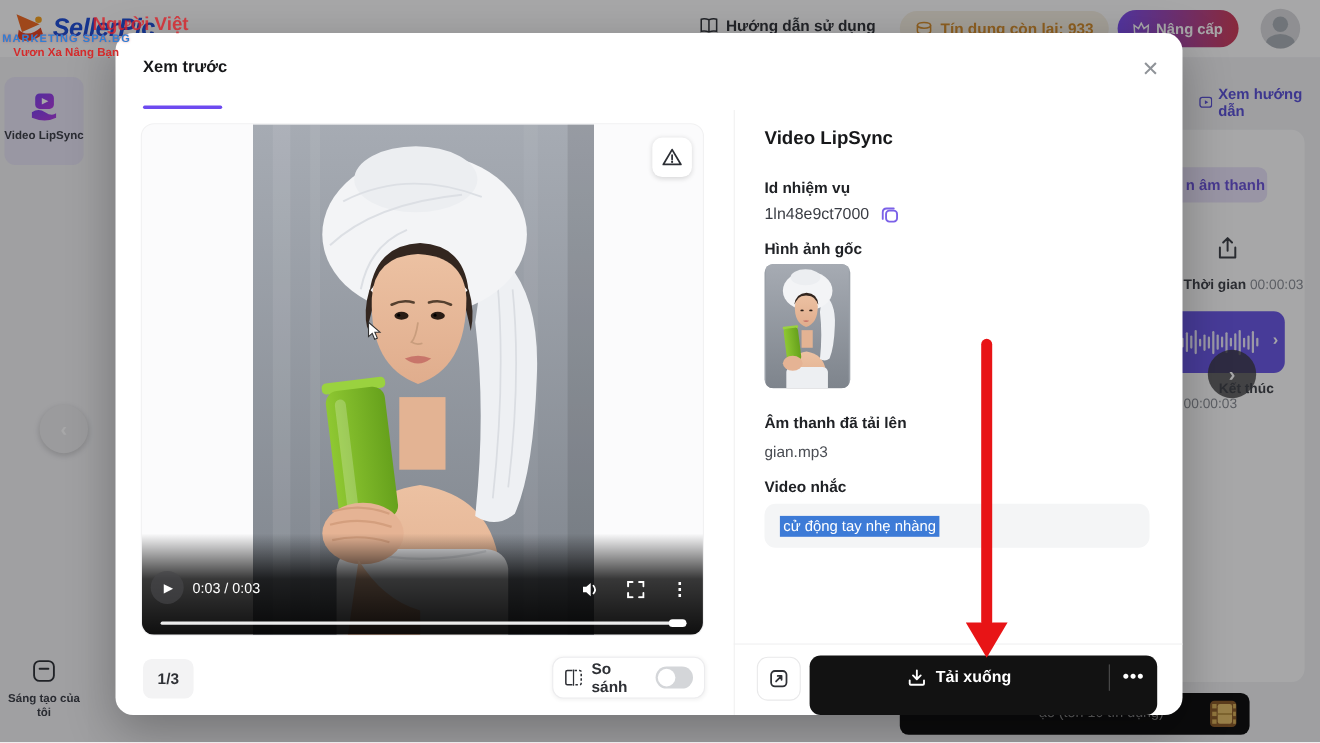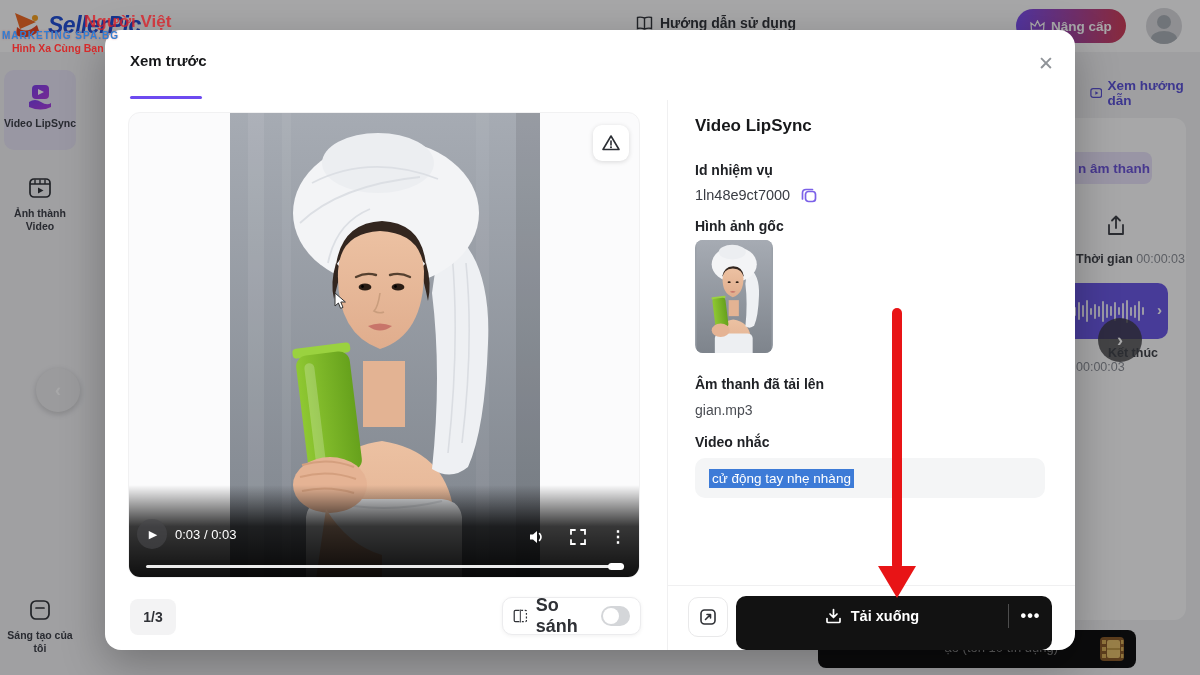--- a/index.html
+++ b/index.html
@@ -57,21 +57,21 @@
   .play-btn { position:absolute; bottom:28px; left:8px; width:30px; height:30px; border-radius:50%; background:rgba(70,70,74,.65); display:flex; align-items:center; justify-content:center; }
   .play-btn span { color:#fff; font-size:11px; margin-left:2px; }
   .p-time { position:absolute; bottom:35px; left:46px; color:#ffffff; font-size:13px; }
   .p-right { position:absolute; bottom:31px; right:12px; display:flex; gap:24px; align-items:center; color:#fff; }
   .p-dots { color:#fff; font-size:16px; font-weight:700; letter-spacing:1px; }
   .progress { position:absolute; bottom:9px; left:17px; width:478px; height:3px; border-radius:2px; background:rgba(255,255,255,.92); }
   .progress i { position:absolute; right:0; top:-2px; width:16px; height:7px; border-radius:4px; background:#ffffff; }
 
   .badge { position:absolute; top:569px; left:25px; width:46px; height:36px; border-radius:8px; background:#f3f3f4; display:flex; align-items:center; justify-content:center; font-size:14px; color:#2f3136; font-weight:600; }
   .compare { position:absolute; top:567px; left:397px; width:139px; height:38px; border-radius:10px; background:#fff; border:1px solid #ececee; box-shadow:0 1px 4px rgba(0,0,0,.06); display:flex; align-items:center; gap:8px; padding:0 10px; }
-  .compare .lbl { font-size:18px; font-weight:600; color:#2f3136; }
+  .compare .lbl { font-size:14px; font-weight:600; color:#2f3136; }
   .toggle { width:36px; height:20px; border-radius:10px; background:#d4d6d9; position:relative; }
   .toggle i { position:absolute; top:2px; left:2px; width:16px; height:16px; border-radius:50%; background:#fff; }
 
   .vdiv { position:absolute; top:70px; left:562px; width:1px; height:550px; background:#f0f0f1; }
   .hdiv { position:absolute; top:555px; left:562px; width:408px; height:1px; background:#f0f0f1; }
 
   .d-heading { position:absolute; top:86px; left:590px; font-size:17px; font-weight:700; color:#17181a; }
   .d-label { position:absolute; left:590px; font-size:14px; font-weight:700; color:#202226; }
   .d-value { position:absolute; left:590px; font-size:14px; color:#4a4d53; }
   .id-row { position:absolute; top:156px; left:590px; display:flex; gap:10px; align-items:center; font-size:14.5px; color:#3a3d44; }
@@ -113,20 +113,27 @@
       </svg>
       <div class="logo-text">SellerPic</div>
 
       <div class="tb-guide">
         <svg width="17" height="15" viewBox="0 0 17 15">
             <path d="M1.5 1.5 Q4.5 0.5 8.5 2 Q12.5 0.5 15.5 1.5 L15.5 12.5 Q12.5 11.5 8.5 13 Q4.5 11.5 1.5 12.5 Z M8.5 2 L8.5 13" fill="none" stroke="#2f3238" stroke-width="1.4"></path>
           </svg>
         <span>Hướng dẫn sử dụng</span>
       </div>
 
+      <div class="tb-credits">
+        <svg width="16" height="14" viewBox="0 0 16 14">
+            <ellipse cx="8" cy="4" rx="6" ry="2.6" fill="none" stroke="#d78f2c" stroke-width="1.4"></ellipse>
+            <path d="M2 4 L2 9.5 Q2 12 8 12 Q14 12 14 9.5 L14 4" fill="none" stroke="#d78f2c" stroke-width="1.4"></path>
+          </svg>
+        <span>Tín dụng còn lại: 933</span>
+      </div>
 
       <div class="tb-upgrade">
         <svg width="15" height="12" viewBox="0 0 15 12">
             <path d="M1.5 10.5 L1 3 L5 6 L7.5 1 L10 6 L14 3 L13.5 10.5 Z" fill="none" stroke="#ffffff" stroke-width="1.3"></path>
           </svg>
         <span>Nâng cấp</span>
       </div>
 
       <div class="tb-avatar">
           <i></i>
@@ -145,28 +152,20 @@
                 <stop offset="1" stop-color="#b23ae0"></stop>
               </linearGradient>
             </defs>
           <rect x="7" y="3" width="17" height="14" rx="4" fill="url(#lg1)"></rect>
           <path d="M13 7 L19 10 L13 13 Z" fill="#ffffff"></path>
           <path d="M4 20 Q10 16 16 20 Q22 24 26 21 L26 25 Q16 30 4 25 Z" fill="url(#lg1)"></path>
         </svg>
         <span>Video LipSync</span>
       </div>
 
-      <div class="sb-item" style="top:122px;">
-        <svg class="sb-icon" width="28" height="28" viewBox="0 0 28 28">
-          <rect x="4" y="5" width="20" height="18" rx="4" fill="none" stroke="#2c2f35" stroke-width="1.7"></rect>
-          <path d="M4 10 L24 10 M9 5.5 L9 9.5 M14 5.5 L14 9.5 M19 5.5 L19 9.5" stroke="#2c2f35" stroke-width="1.4"></path>
-          <path d="M12 13.5 L17.5 16.5 L12 19.5 Z" fill="#2c2f35"></path>
-        </svg>
-        <span>Ảnh thành Video</span>
-      </div>
 
       <div class="back-circle">
         <span>‹</span>
       </div>
 
       <div class="sb-item" style="top:544px;">
         <svg class="sb-icon" width="28" height="28" viewBox="0 0 28 28">
           <rect x="5" y="5" width="18" height="18" rx="5" fill="none" stroke="#2c2f35" stroke-width="1.7"></rect>
           <path d="M10 12 L18 12" stroke="#2c2f35" stroke-width="1.7" stroke-linecap="round"></path>
         </svg>
@@ -409,16 +408,16 @@
   </div>
 
   <div class="arrow">
     <div class="shaft"></div>
     <div class="head"></div>
   </div>
 
   <div class="watermark">
     <div class="wm-overlay">Người Việt</div>
     <div class="wm-line1">MARKETING SPA.BG</div>
-    <div class="wm-line2">Hình Xa Cùng Bạn</div>
+    <div class="wm-line2">Vươn Xa Nâng Bạn</div>
   </div>
 
 </div>
 
 </body></html>

